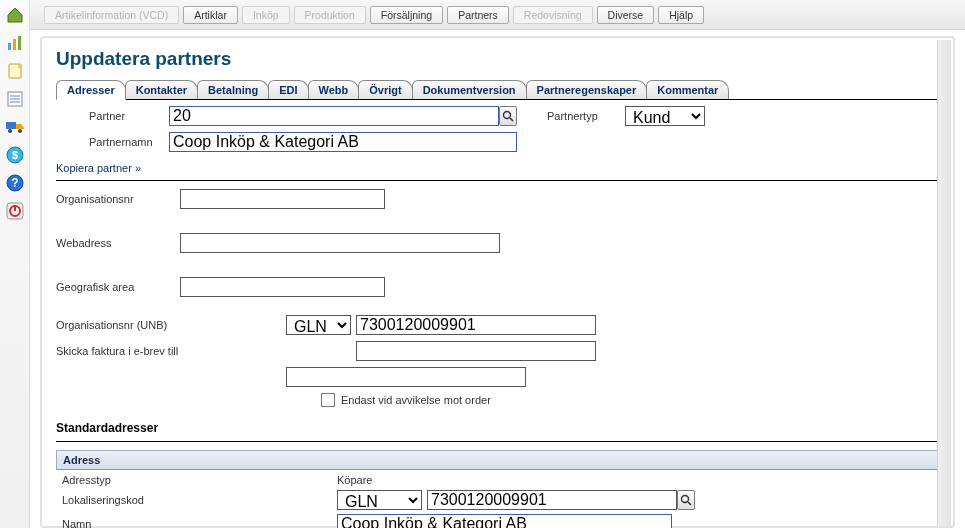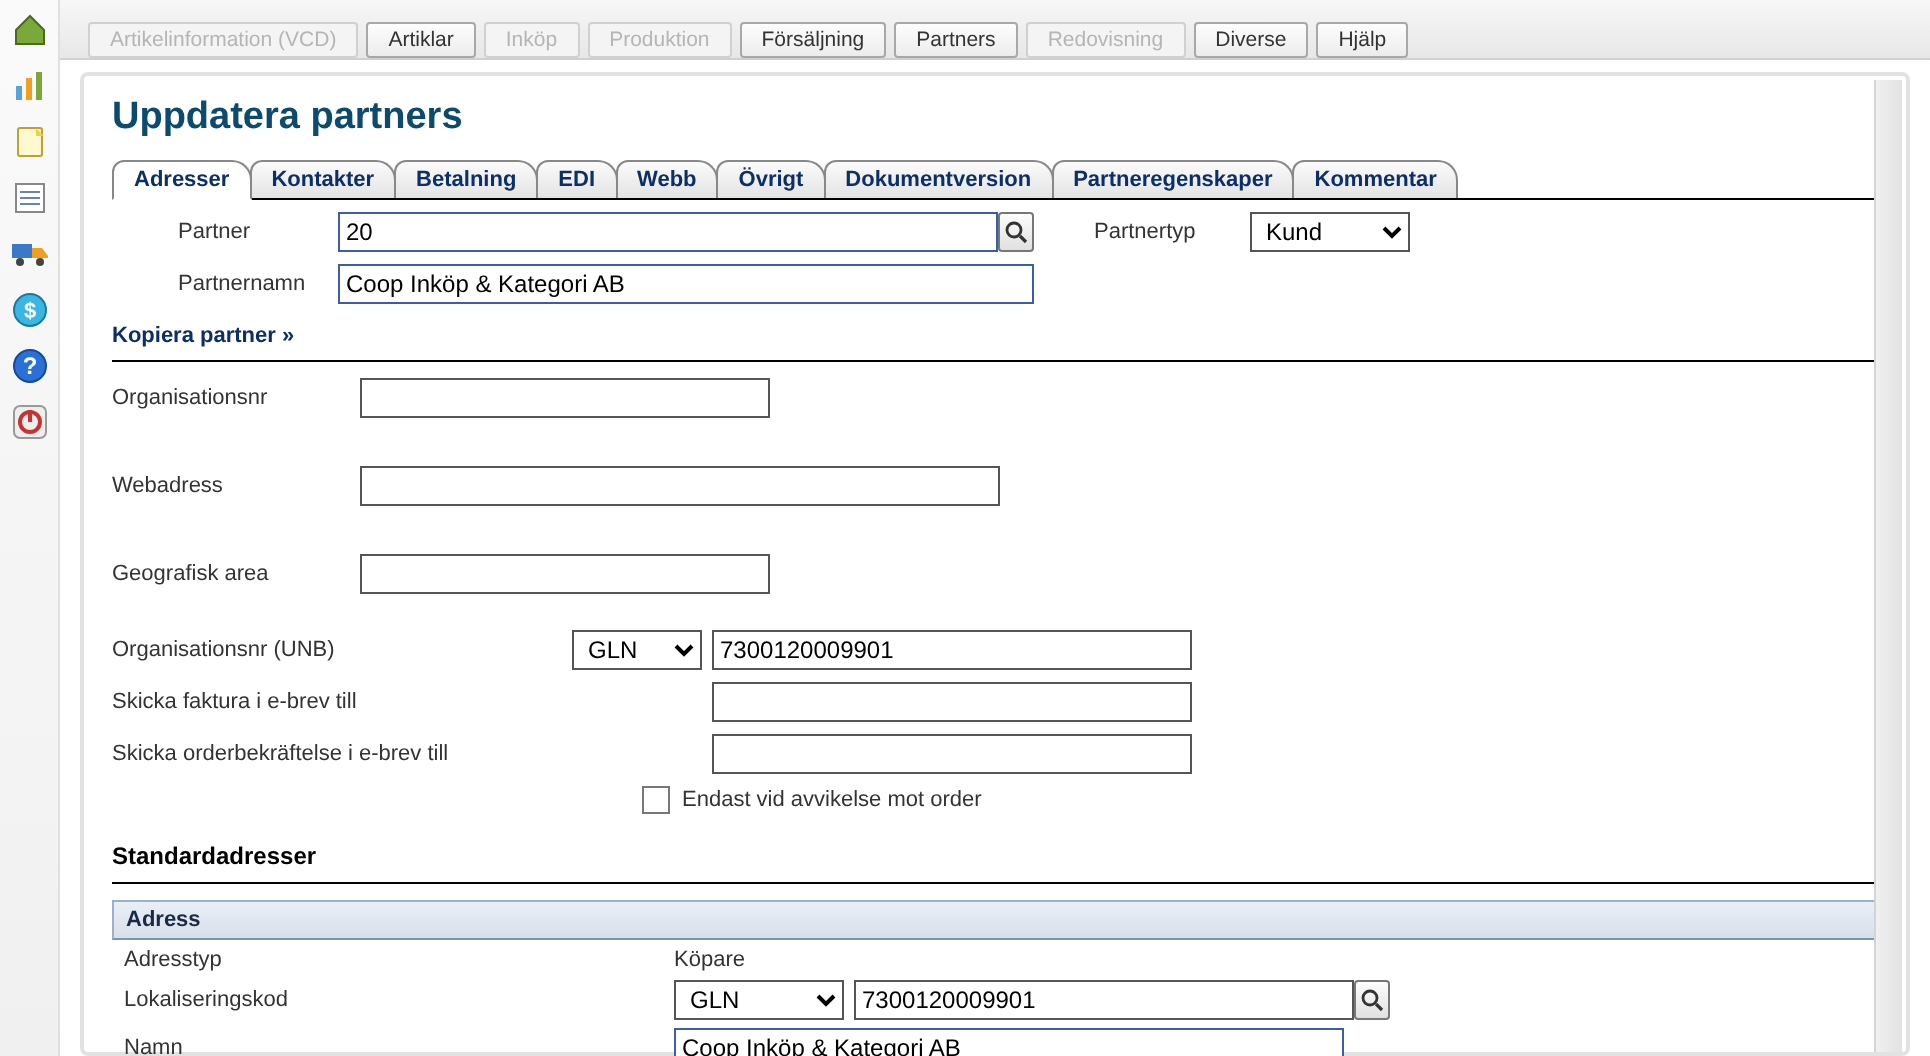--- a/index.html
+++ b/index.html
@@ -3,39 +3,39 @@
 <meta charset="utf-8">
 <style>
   * { box-sizing: border-box; margin: 0; padding: 0; }
   html, body { width: 965px; height: 528px; overflow: hidden; font-family: Verdana, Arial, sans-serif; font-size: 11px; color: #333; background: #fdfdfd; }
   .root { display: flex; height: 100%; }
   
   .rail { width: 30px; background: linear-gradient(to bottom, #fafafa, #f0f0f0); border-right: 1px solid #e0e0e0; padding-top: 4px; display: flex; flex-direction: column; align-items: center; gap: 6px; }
   .rail .ico { width: 22px; height: 22px; display:flex; align-items:center; justify-content:center; cursor:pointer; }
   .main { flex: 1; display:flex; flex-direction:column; }
   
-  .menubar { height: 30px; background: linear-gradient(to bottom,#f7f7f7,#e7e7e7); border-bottom:1px solid #d0d0d0; display:flex; align-items:flex-end; padding-left:14px; gap:4px; }
+  .menubar { height: 30px; background: linear-gradient(to bottom,#f7f7f7,#e7e7e7); border-bottom:1px solid #d0d0d0; display:flex; align-items:center; padding-left:14px; gap:4px; }
   .mbtn { height:18px; line-height:16px; padding:0 10px; font-size:10.5px; background:linear-gradient(to bottom,#fdfdfd,#ececec); border:1px solid #a8a8a8; color:#333; border-radius:2px; cursor:pointer; }
   .mbtn.dim { color:#b5b5b5; border-color:#d0d0d0; background:#f4f4f4; }
   
   .page { flex:1; padding: 6px 10px 0 10px; background:#fff; overflow:hidden; }
   .page-inner { border: 2px solid #e2e2e2; border-radius:4px; height:100%; padding:10px 12px 0 14px; position:relative; }
   h1.title { font-family: "Trebuchet MS", Verdana, sans-serif; font-size:19px; font-weight:bold; color:#0c4a6e; margin-bottom:10px; }
   
   .tabrow { display:flex; align-items:flex-end; border-bottom:1px solid #000; margin-bottom:6px; }
   .tab { padding:3px 10px 3px 10px; font-size:11px; font-weight:bold; color:#0b2f66; border:1px solid #888; border-bottom:none; background:linear-gradient(to bottom,#fbfbfb,#e3e3e3); margin-left:-1px; border-top-left-radius:6px; border-top-right-radius:10px; cursor:pointer; position:relative; }
   .tab.active { background:#fff; color:#0b2f66; z-index:2; border-bottom:1px solid #fff; margin-bottom:-1px; }
   .tab:first-child { margin-left:0; }
   
   .formgrid { display:grid; grid-template-columns: 80px 330px 18px 30px 78px 80px; align-items:center; row-gap:6px; margin-top:4px;padding-left:33px; }
   .lbl { font-size:11px; color:#333; }
-  input.tx, select.sel { border:1px solid #555; height:20px; font-size:12px; padding:1px 3px; background:#fff; font-family:Verdana,Arial,sans-serif; }
+  input.tx, select.sel { border:1px solid #555; height:20px; font-size:16px; padding:1px 3px; background:#fff; font-family:Verdana,Arial,sans-serif; }
   .row-partner input.tx { border:1px solid #3a5fa8; }
   .lookup { width:18px; height:20px; border:1px solid #777; background:linear-gradient(to bottom,#fdfdfd,#e0e0e0); display:flex; align-items:center; justify-content:center; cursor:pointer; border-radius:2px; }
-  .link { color:#0b2f66; font-weight:bold; cursor:pointer; display:inline-block; margin:10px 0 4px 0; }
+  .link { color:#0b2f66; font-weight:normal; cursor:pointer; display:inline-block; margin:10px 0 4px 0; }
   .hairline { border:0; border-top:1px solid #000; margin:2px 0 8px 0; }
   .sec2 { display:grid; grid-template-columns: 100px 250px; row-gap:6px; align-items:center; margin-bottom:10px;gap:24px; }
   .sec3 { display:grid; grid-template-columns: 230px 70px 250px; row-gap:6px; align-items:center; }
   .chkwrap { display:flex; align-items:center; gap:6px; margin-top:6px; margin-left:230px;padding-left:35px; }
   .chkbox { width:14px; height:14px; border:1px solid #777; background:#fff; }
   .subhead { font-size:12px; font-weight:bold; margin:14px 0 6px 0; color:#000; }
   .addrhead { background:linear-gradient(to bottom,#eaeff5,#d7dfeb); border:1px solid #9cb0c8; border-bottom:1px solid #7a94b4; padding:3px 6px; font-size:11px; color:#1a2a44;font-weight:bold; }
   .addrbody { padding:4px 6px 0 6px; }
   .addrrow { display:grid; grid-template-columns: 275px 90px 250px 20px; align-items:center; row-gap:6px; margin-bottom:4px; }
   .addrrow2 { display:grid; grid-template-columns: 275px 340px; align-items:center; row-gap:6px; margin-bottom:4px; }
@@ -164,21 +164,20 @@
 
         <div class="sec3">
           <div class="lbl">Organisationsnr (UNB)</div>
           <select class="sel" style="width:65px;"><option>GLN</option></select>
           <input class="tx" style="width: 240px;" value="7300120009901">
 
           <div class="lbl">Skicka faktura i e-brev till</div>
           <div></div>
           <input class="tx" style="width: 240px;" value="">
 
-          <div class="lbl">Skicka orderbekräftelse i e-brev till</div>
           <div></div>
           <input class="tx" style="width: 240px;" value="">
         </div>
 
         <div class="chkwrap">
           <span class="chkbox"></span>
           <span class="lbl">Endast vid avvikelse mot order</span>
         </div>
 
         <div class="subhead">Standardadresser</div>

